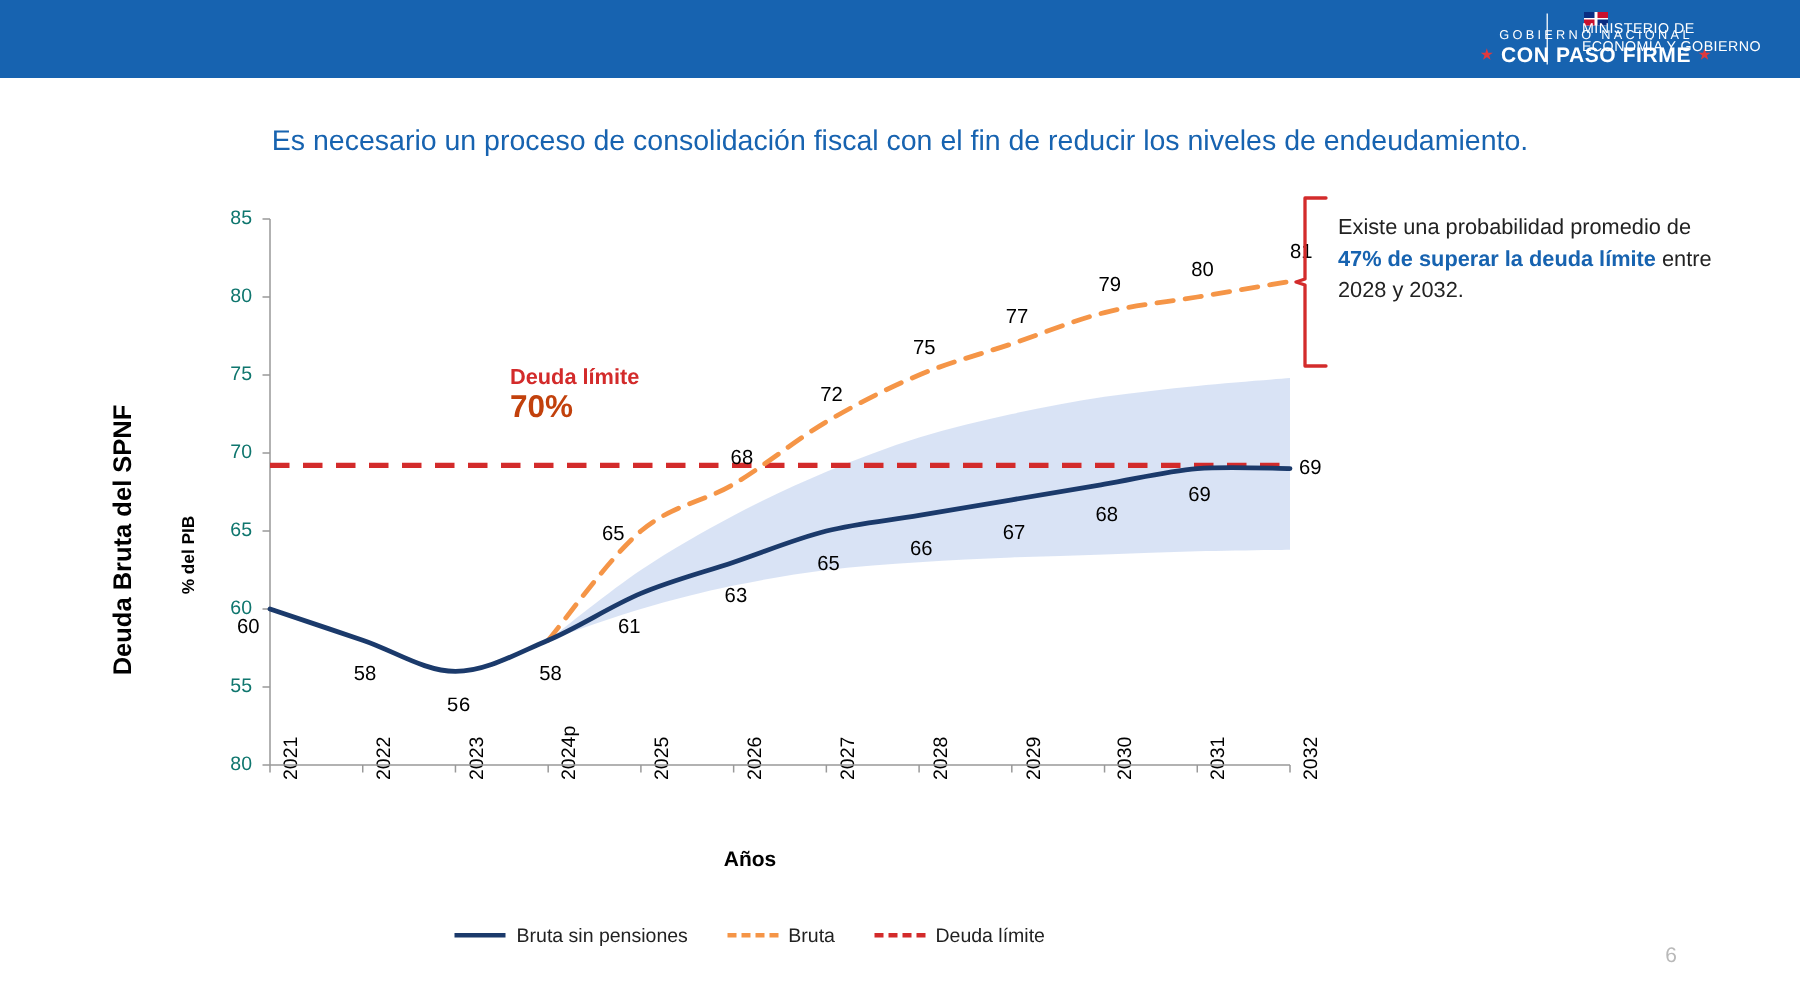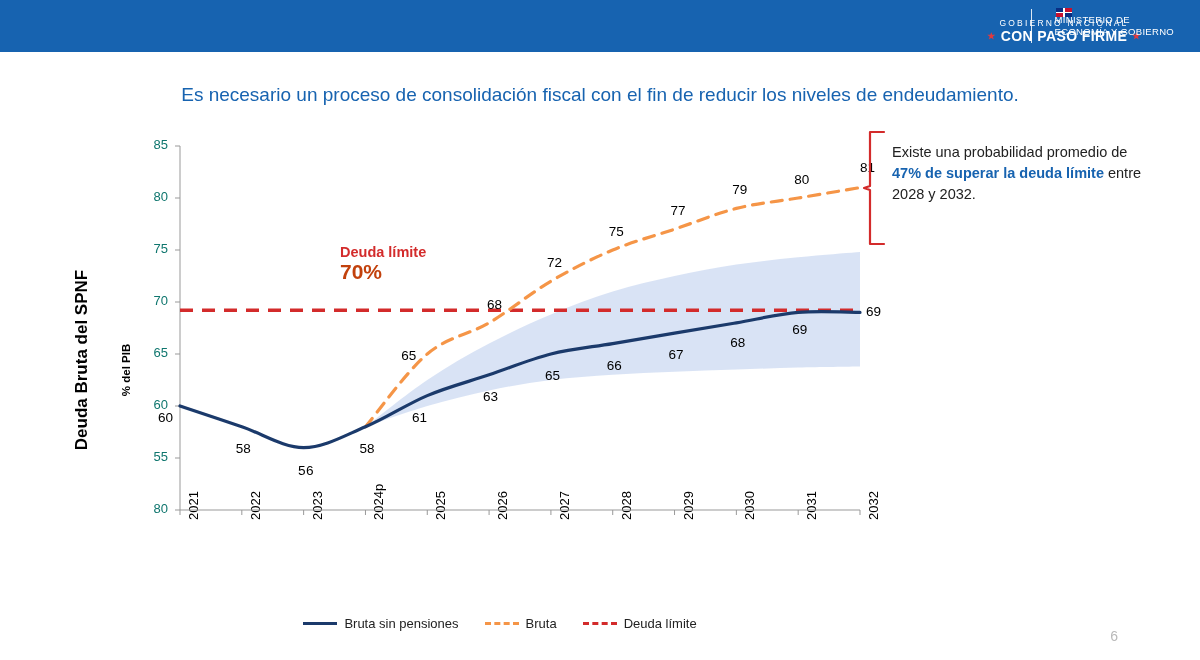--- a/index.html
+++ b/index.html
@@ -241,20 +241,21 @@
     <div>ECONOMÍA Y GOBIERNO</div>
   </div>
 </div>
 
 <div class="subtitle">Es necesario un proceso de consolidación fiscal con el fin de reducir los niveles de endeudamiento.</div>
 
 <div id="chart-wrap">
 
   <div class="axis-title-y">Deuda Bruta del SPNF</div>
   <div class="axis-sub-y">% del PIB</div>
+  <div class="axis-title-x">Años</div>
 
   <div id="ytick-layer">
       <div class="ytick" style="left: 138px; top: 381px;">80</div>
       <div class="ytick" style="left: 138px; top: 329px;">55</div>
       <div class="ytick" style="left: 138px; top: 277px;">60</div>
       <div class="ytick" style="left: 138px; top: 225px;">65</div>
       <div class="ytick" style="left: 138px; top: 173px;">70</div>
       <div class="ytick" style="left: 138px; top: 121px;">75</div>
       <div class="ytick" style="left: 138px; top: 69px;">80</div>
       <div class="ytick" style="left: 138px; top: 17px;">85</div>

